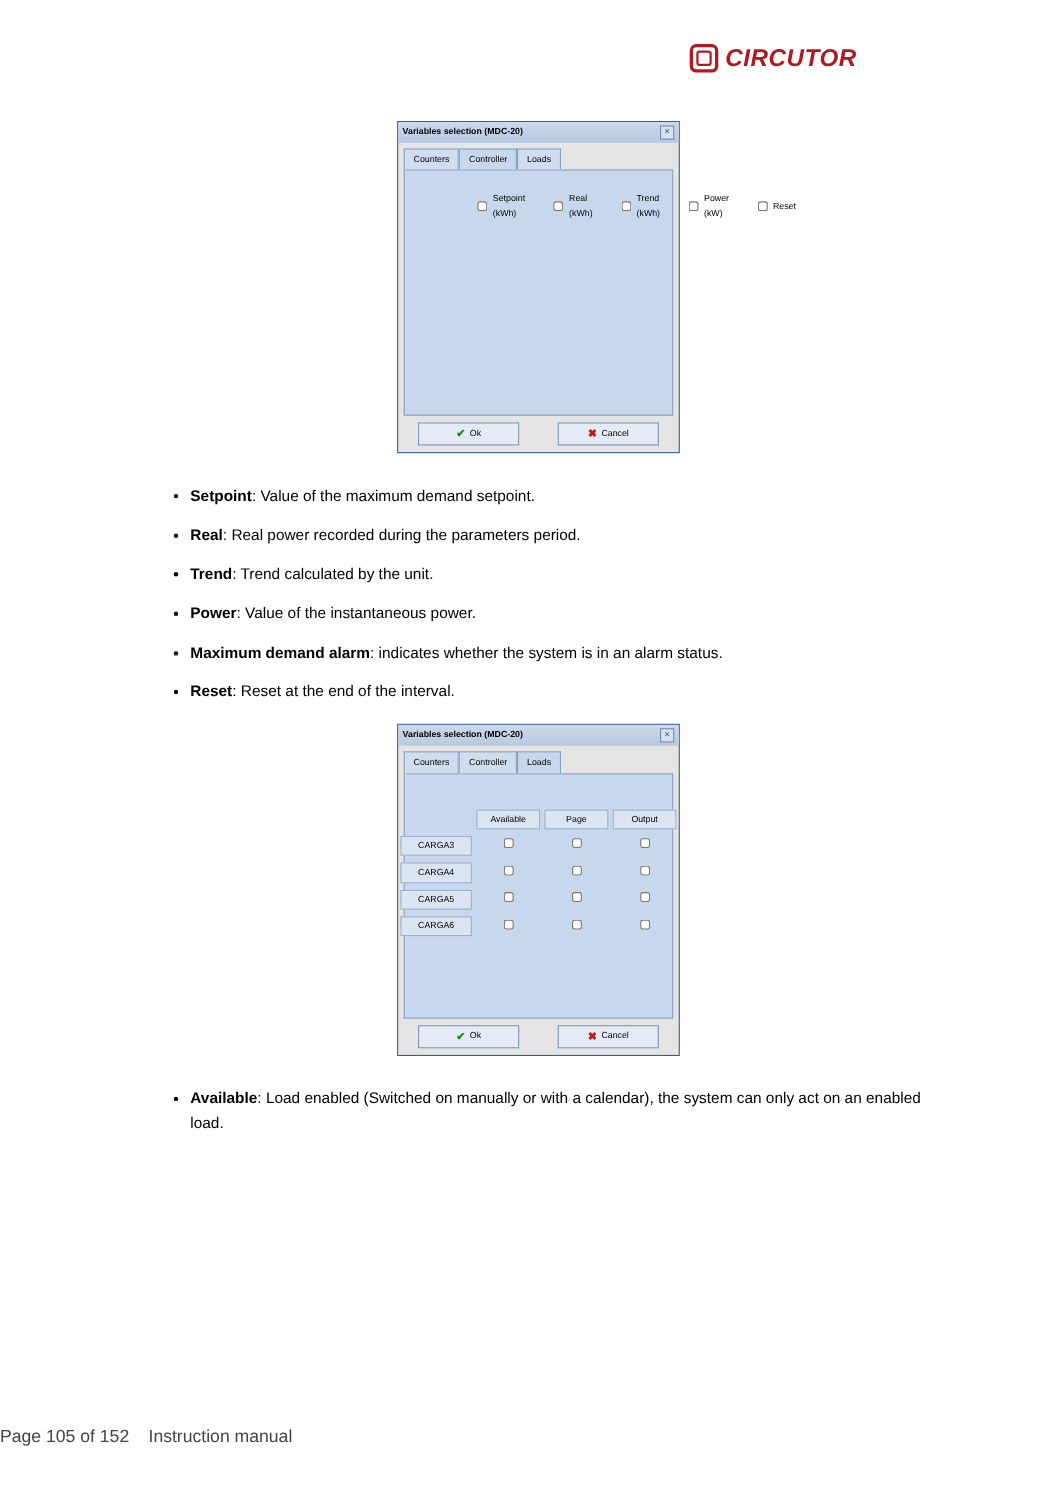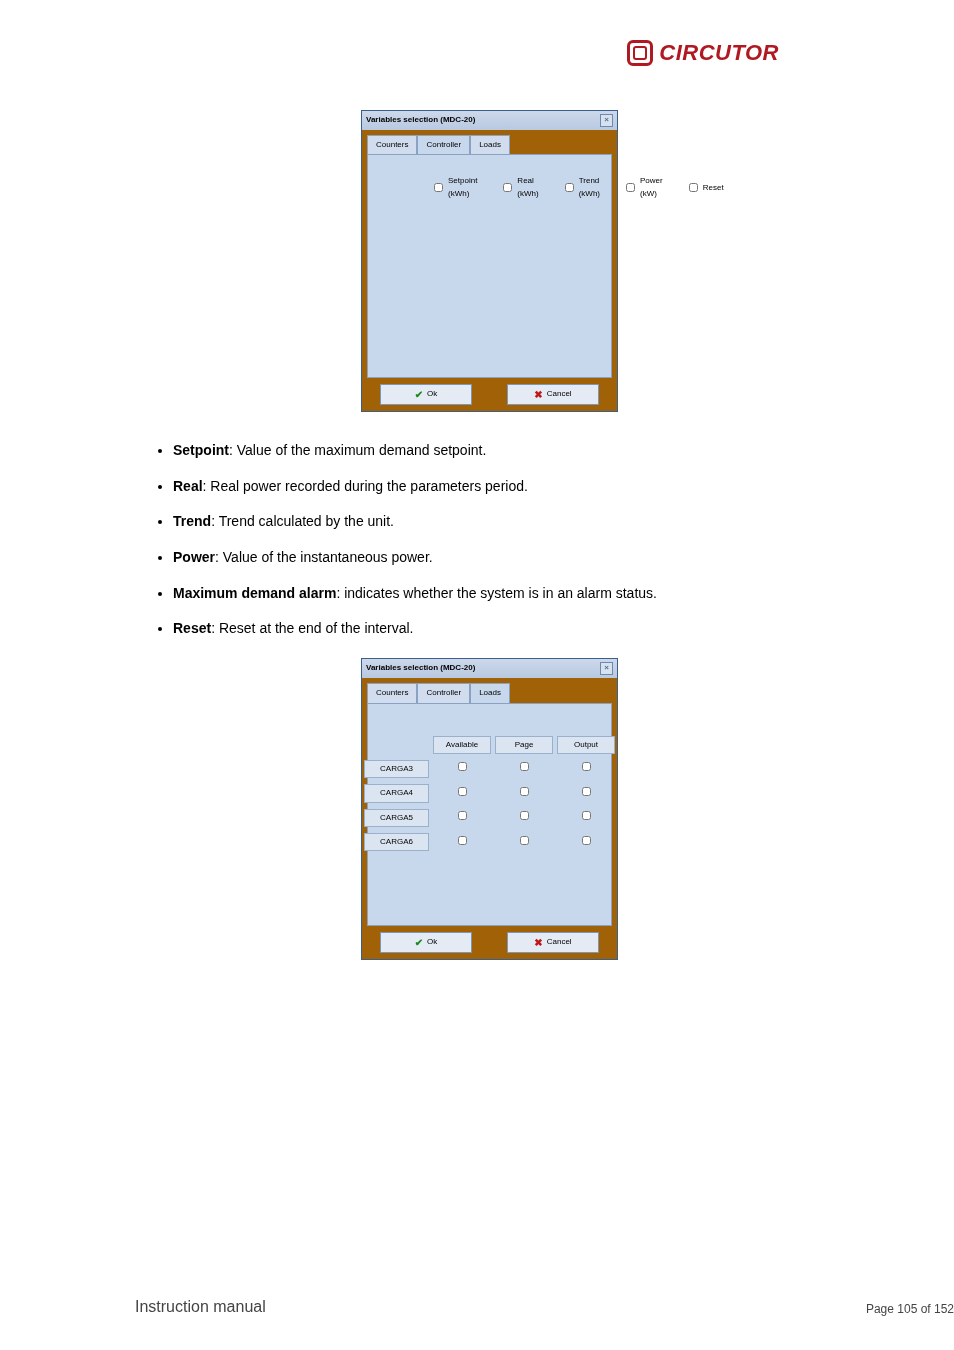--- a/index.html
+++ b/index.html
@@ -6,21 +6,21 @@
   .page{width:954px;margin:0 auto;position:relative;min-height:1350px;box-sizing:border-box;padding:30px 110px 40px 135px}
   .logo-area{position:absolute;top:40px;right:175px;display:flex;align-items:center;gap:6px}
   .logo-mark{width:26px;height:26px;border:3px solid #b01922;border-radius:6px;box-sizing:border-box;position:relative}
   .logo-mark::after{content:"";position:absolute;inset:3px;border:2px solid #b01922;border-radius:3px}
   .logo-text{font-weight:700;letter-spacing:0.5px;font-size:22px;color:#b01922;font-style:italic;font-family:Arial,Helvetica,sans-serif}
   .body-text{font-size:14px;line-height:1.55;margin-top:80px}
   .body-text p{margin:0 0 12px 0}
   .bullets{margin:4px 0 16px 0;padding-left:38px}
   .bullets li{margin:14px 0;font-size:14px;line-height:1.55}
   .dlg-wrap{display:flex;justify-content:center;margin:18px 0 28px 0}
-  .dialog{width:255px;background:#a16207;border:1px solid #3a5f8a;font-size:8px;color:#000;display:flex;flex-direction:column}
+  .dialog{width:255px;background:#e5e5e5;border:1px solid #3a5f8a;font-size:8px;color:#000;display:flex;flex-direction:column}
   .dlg-title{background:linear-gradient(#cdd8eb,#b8c9e0);padding:3px 4px;font-weight:bold;display:flex;align-items:center;justify-content:space-between;font-size:8px}
   .dlg-close{width:11px;height:11px;background:#d7e2f1;border:1px solid #6f89ab;font-size:8px;line-height:9px;text-align:center;color:#5a6f8c}
   .tabs{display:flex;padding:5px 5px 0 5px;gap:0}
   .tab{padding:3px 8px;background:#d6e2f1;border:1px solid #8aa2c1;border-bottom:none;font-size:8px;position:relative}
   .tab.active{background:#c7d7ec;z-index:2}
   .tab:not(.active){background:#d1ddee}
   .dlg-body{border:1px solid #8aa2c1;margin:0 5px;background:#c7d7ec;min-height:10px;flex:1 1 auto;padding-top:4px;padding-bottom:10px}
   .ctrl-list{padding:16px 0 6px 66px;display:flex;flex-direction:row;gap:26px}
   .ck-row{display:flex;align-items:center;gap:5px}
   .ck-row input{margin:0;width:9px;height:9px}
@@ -28,21 +28,21 @@
   .loads-body{padding:28px 10px 8px 10px}
   .loads-grid{display:grid;grid-template-columns:65px 58px 58px 58px;column-gap:4px;row-gap:6px;align-items:center;justify-content:center}
   .hd{font-size:8px;text-align:center;background:#dbe5f2;border:1px solid #9bb0cd;padding:2px 0}
   .load-name{font-size:8px;text-align:center;background:#dbe5f2;border:1px solid #9bb0cd;padding:2px 0}
   .cell{text-align:center}
   .cell input{width:9px;height:9px;margin:0}
   .dlg-buttons{display:flex;justify-content:space-between;padding:6px 18px 6px 18px}
   .dlg-btn{width:90px;background:#e4ebf5;border:1px solid #7e96b6;font-size:8px;padding:2px 0;display:flex;align-items:center;justify-content:center;gap:4px}
   .ok-icon{color:#1a8a1a;font-weight:bold;font-size:10px}
   .cancel-icon{color:#c01818;font-weight:bold;font-size:10px}
-  .pagefoot{position:absolute;bottom:34px;left:0;right:0;text-align:right;font-size:12px;color:#444}
+  .pagefoot{position:absolute;bottom:34px;left:0;right:0;text-align:left;font-size:16px;color:#444}
   .manual-tag{position:absolute;bottom:34px;left:135px;font-size:16px;color:#444}
   b{font-weight:bold}
 </style>
 </head>
 <body>
 
 <div class="page">
   <div class="logo-area">
     <span class="logo-mark"></span>
     <span class="logo-text">CIRCUTOR</span>
@@ -154,18 +154,21 @@
               <span>Ok</span>
             </div>
           <div class="dlg-btn">
               <span class="cancel-icon">✖</span>
               <span>Cancel</span>
             </div>
         </div>
       </div>
     </div>
 
+    <ul class="bullets">
+      <li><b>Available</b><span>: Load enabled (Switched on manually or with a calendar), the system can only act on an enabled load.</span></li>
+    </ul>
 
   </div>
 
   <div class="manual-tag">Instruction manual</div>
   <div class="pagefoot">Page 105 of 152</div>
 </div>
 
 </body></html>

